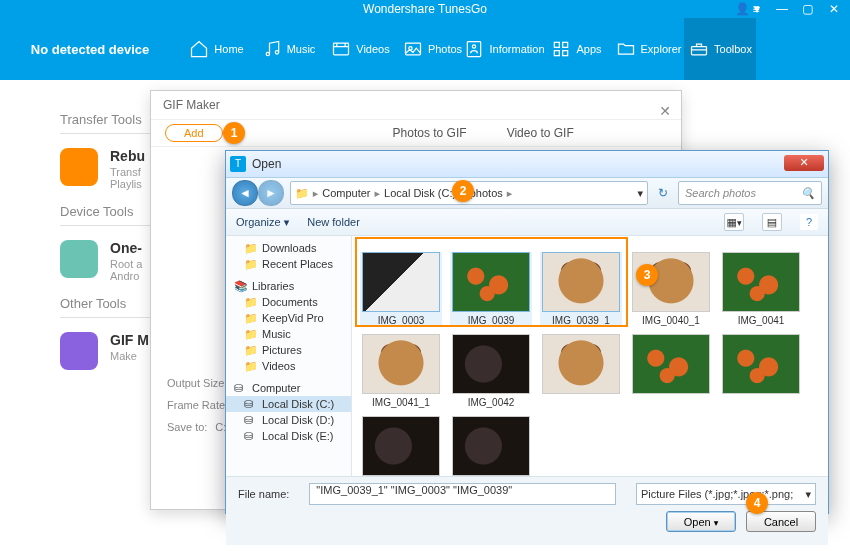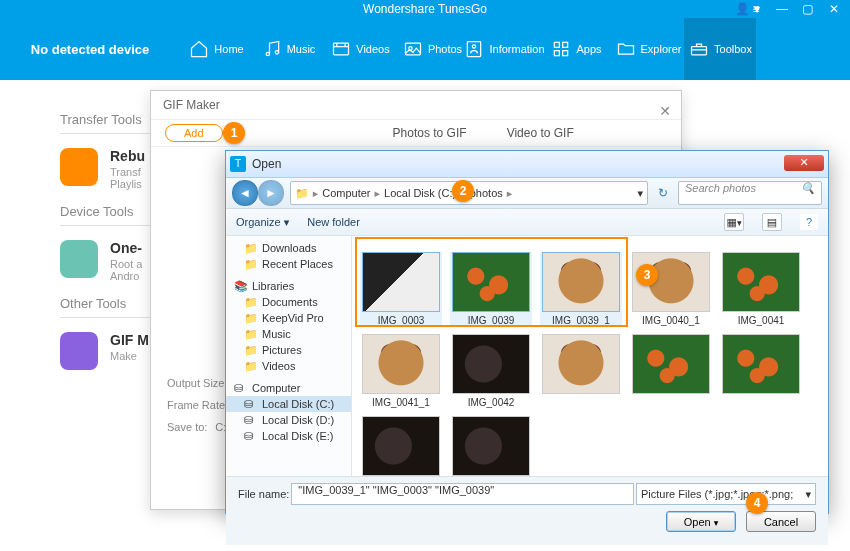--- a/index.html
+++ b/index.html
@@ -41,41 +41,41 @@
 .fd-title-icon{width:16px;height:16px;background:#00a0e8;color:#fff;border-radius:2px;font-size:10px;text-align:center;line-height:16px;margin-right:6px}
 .fd-title-text{font-size:12px;color:#333}
 .fd-title .close{position:absolute;right:4px;top:4px;width:40px;height:16px;background:linear-gradient(#ee6a5a,#c0392b);border-radius:3px;color:#fff;text-align:center;line-height:15px;font-size:11px;cursor:pointer}
 .fd-addr{height:30px;background:linear-gradient(#f4faff,#e5eef6);border-bottom:1px solid #d0dce4;display:flex;align-items:center;gap:6px;padding:0 6px}
 .nav-arrows{display:flex;gap:0}
 .navbtn{width:24px;height:24px;border-radius:12px;background:radial-gradient(#5faee6,#2f7bb8);color:#fff;display:flex;align-items:center;justify-content:center;border:1px solid #3e7eac;cursor:pointer;font-size:12px}
 .addrbar{flex:1;height:22px;background:#fff;border:1px solid #aac1d3;border-radius:2px;display:flex;align-items:center;padding:0 4px;font-size:11px;color:#333;gap:4px}
 .addrbar .sep{color:#888}
 .addrbar .folder-ico{color:#e7b23a}
 .refresh{width:18px;height:18px;display:flex;align-items:center;justify-content:center;color:#2f7bb8}
-.search{width:130px;height:22px;border:1px solid #aac1d3;border-radius:2px;background:#fff;display:flex;align-items:flex-start;padding:0 6px;color:#888;font-size:11px;font-style:italic;gap:4px}
+.search{width:130px;height:22px;border:1px solid #aac1d3;border-radius:2px;background:#fff;display:flex;align-items:center;padding:0 6px;color:#888;font-size:11px;font-style:italic;gap:4px}
 .fd-toolbar{height:26px;background:linear-gradient(#f7fbff,#e9f2f9);border-bottom:1px solid #d8e4ec;display:flex;align-items:center;padding:0 10px;gap:18px;font-size:11px}
 .fd-toolbar .org{color:#246;cursor:pointer}
 .fd-toolbar .spacer{flex:1}
 .view-ico{width:18px;height:16px;border:1px solid #bcd;border-radius:2px;background:#fff;cursor:pointer;display:flex;align-items:center;justify-content:center}
 .fd-body{display:flex;height:240px}
 .fd-tree{width:125px;border-right:1px solid #e0e6ec;overflow:hidden;padding:4px 0;font-size:11px;background:#fafcfe}
 .tree-item{display:flex;align-items:center;gap:5px;padding:2px 8px 2px 18px;cursor:pointer;white-space:nowrap}
 .tree-item.group{padding-left:8px;color:#333;margin-top:6px}
 .tree-item.selected{background:#cfe4f5}
 .tico{width:13px;height:12px;display:inline-block}
 .fd-files{flex:1;overflow:hidden;padding:16px 8px;position:relative}
 .file-grid{display:flex;flex-wrap:wrap;gap:8px}
 .file-item{width:82px;display:flex;flex-direction:column;align-items:center;cursor:pointer}
 .thumb{width:76px;height:58px;border:1px solid #ccc;background:#ddd;display:flex;align-items:center;justify-content:center;overflow:hidden}
 .sel-frame{position:absolute;border:2px solid #ff8a00;pointer-events:none}
 .file-item.selected .thumb{border:1px solid #7fb8e0;background:#def}
 .file-item.selected{background:#e5f1fb}
 .file-label{font-size:10px;color:#333;margin-top:3px;text-align:center;word-break:break-all}
 .fd-footer{height:56px;border-top:1px solid #d8e4ec;background:#f0f5fa;padding:6px 12px;display:flex;flex-direction:column;gap:6px}
-.fn-row{display:flex;align-items:center;gap:2px}
+.fn-row{display:flex;align-items:center;gap:20px}
 .fn-row label{font-size:11px;color:#333}
 .fn-input{flex:1;height:20px;border:1px solid #aac1d3;background:#fff;padding:0 6px;font-size:11px;overflow:hidden;white-space:nowrap}
 .filter{width:170px;height:20px;border:1px solid #aac1d3;background:#fff;font-size:11px;padding:0 4px;display:flex;align-items:center;justify-content:space-between}
 .btn-row{display:flex;justify-content:flex-end;gap:10px}
 .win-btn{height:21px;min-width:70px;border:1px solid #888;background:linear-gradient(#fefefe,#e2e2e2);border-radius:3px;font-size:11px;cursor:pointer;padding:0 10px}
 .win-btn.primary{border:1px solid #5a93c0;box-shadow:0 0 0 1px #a8d1f0 inset}
 
 
 .badge{position:absolute;width:22px;height:22px;border-radius:11px;background:#ff8a00;color:#fff;font-weight:bold;font-size:12px;display:flex;align-items:center;justify-content:center;box-shadow:0 1px 3px rgba(0,0,0,.3);z-index:50}
 

